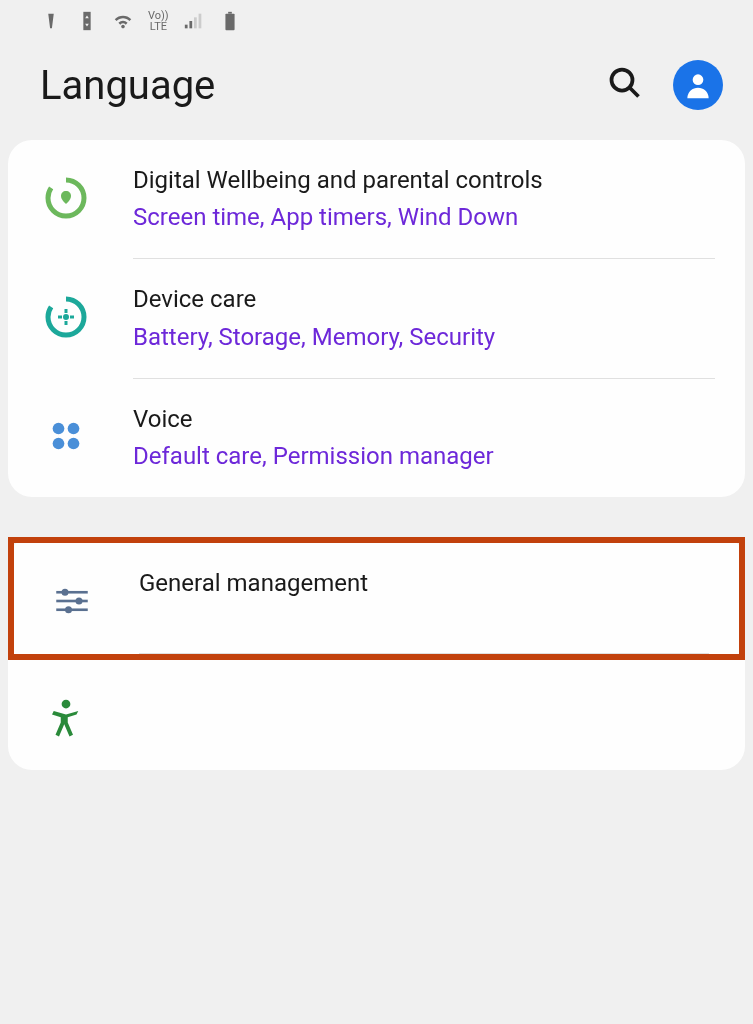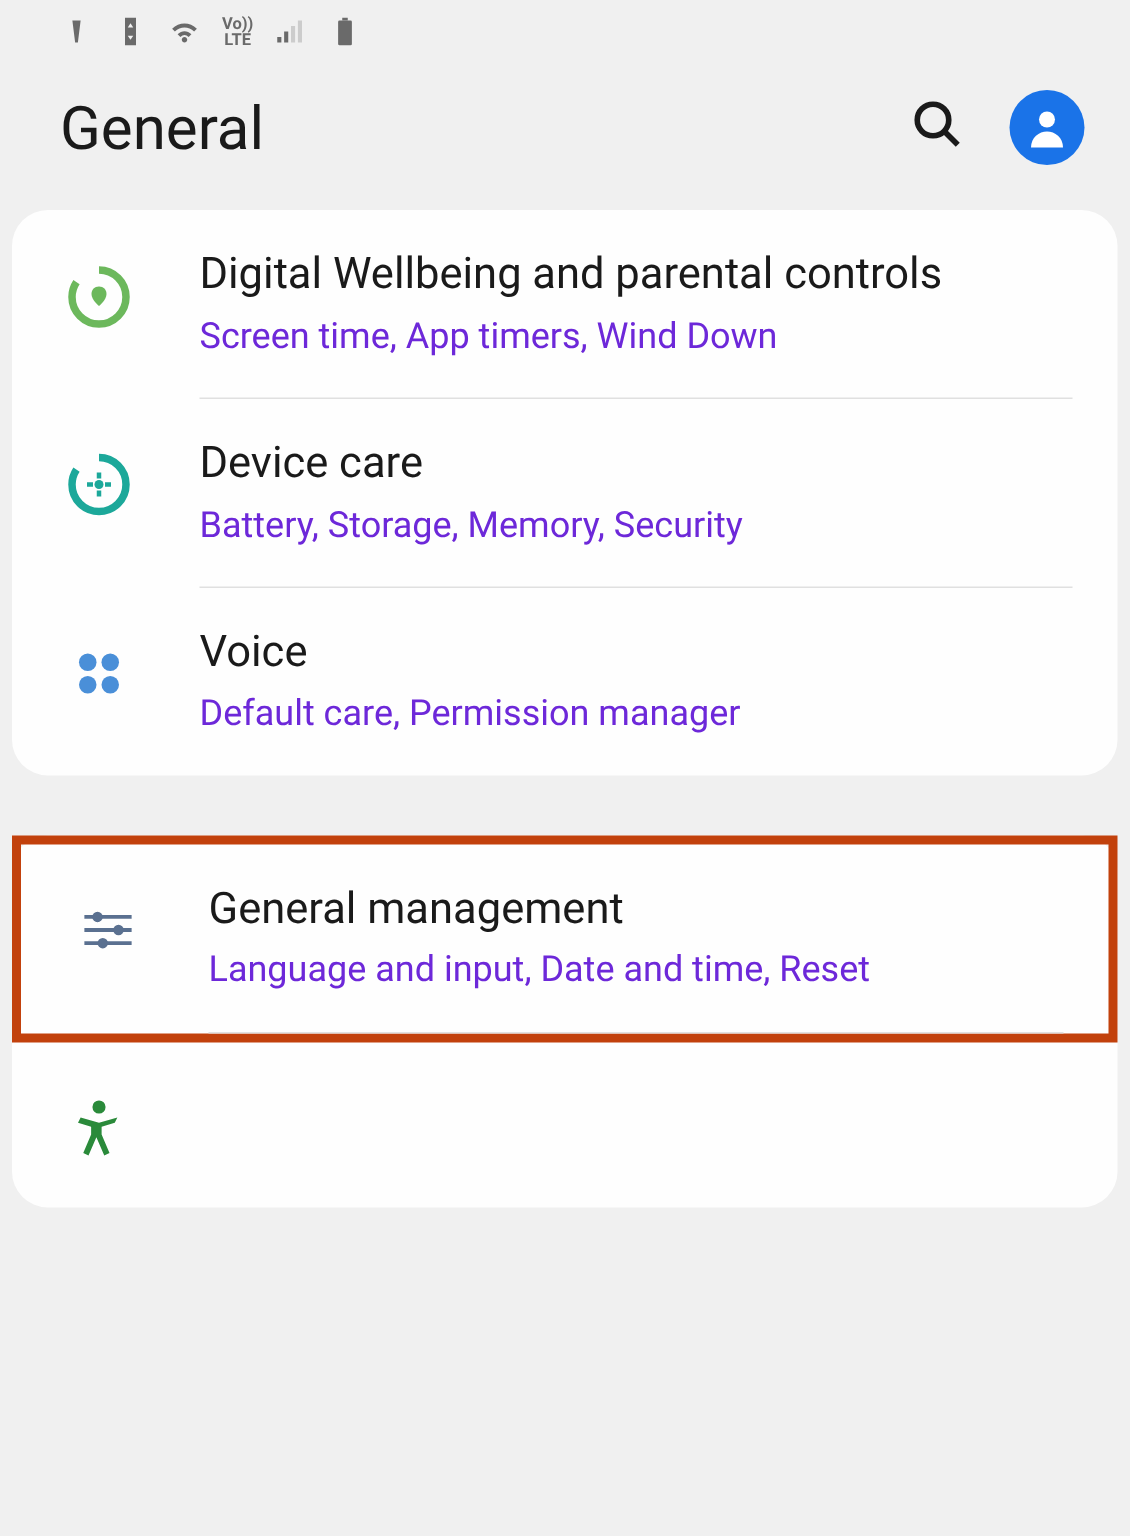--- a/index.html
+++ b/index.html
@@ -82,21 +82,21 @@
       align-items: center;
       justify-content: center;
       flex-shrink: 0;
       margin-right: 40px;
       margin-top: 5px;
     }
     .item-content {
       flex: 1;
     }
     .item-title {
-      font-size: 29px;
+      font-size: 24px;
       color: #1a1a1a;
       line-height: 1.3;
       margin-bottom: 6px;
     }
     .item-subtitle {
       font-size: 24px;
       color: #6d28d9;
       line-height: 1.3;
     }
     .divider {
@@ -117,21 +117,21 @@
     .dot {
       width: 5px;
       height: 5px;
       background: #4a4a4a;
       border-radius: 50%;
     }
     .lte-text {
       font-size: 11px;
       line-height: 1;
       text-align: center;
-      font-weight: bold;
+      font-weight: normal;
     }
   </style>
 </head>
 <body>
 
 <div class="status-bar">
   <div class="status-right">
     <span class="status-icon">
       <svg viewBox="0 0 24 24" fill="#6a6a6a">
           <path d="M3 10v4M6 8v8M18 8v8M21 10v4M9 4h6l-2 16H11z"></path>
@@ -160,21 +160,21 @@
     <span class="status-icon">
       <svg viewBox="0 0 24 24" fill="#6a6a6a">
           <rect x="7" y="4" width="10" height="18" rx="1"></rect>
           <rect x="10" y="2" width="4" height="2"></rect>
         </svg>
     </span>
   </div>
 </div>
 
 <div class="header">
-  <div class="header-title">General</div>
+  <div class="header-title">Language</div>
   <div class="header-actions">
     <span class="search-icon">
       <svg viewBox="0 0 24 24" fill="none" stroke="#1a1a1a" stroke-width="2.5">
           <circle cx="10" cy="10" r="7"></circle>
           <line x1="21" y1="21" x2="15" y2="15"></line>
         </svg>
     </span>
     <span class="avatar">
       <svg viewBox="0 0 24 24" width="32" height="32" fill="#fff">
           <circle cx="12" cy="8" r="4"></circle>
@@ -236,21 +236,20 @@
             <line x1="6" y1="14" x2="42" y2="14" stroke="#5a7090" stroke-width="3"></line>
             <circle cx="16" cy="14" r="4" fill="#5a7090"></circle>
             <line x1="6" y1="24" x2="42" y2="24" stroke="#5a7090" stroke-width="3"></line>
             <circle cx="32" cy="24" r="4" fill="#5a7090"></circle>
             <line x1="6" y1="34" x2="42" y2="34" stroke="#5a7090" stroke-width="3"></line>
             <circle cx="20" cy="34" r="4" fill="#5a7090"></circle>
           </svg>
       </div>
       <div class="item-content">
         <div class="item-title">General management</div>
-        <div class="item-subtitle">Language and input, Date and time, Reset</div>
       </div>
     </div>
     <div class="divider"></div>
   </div>
   <div class="item">
     <div class="item-icon">
       <svg viewBox="0 0 48 48" width="42" height="42" fill="#2a8a3a">
           <circle cx="24" cy="8" r="5"></circle>
           <path d="M10 16l14 4 14-4-2 4-10 3v6l6 14-4 2-6-14-6 14-4-2 6-14v-6l-10-3z"></path>
         </svg>

